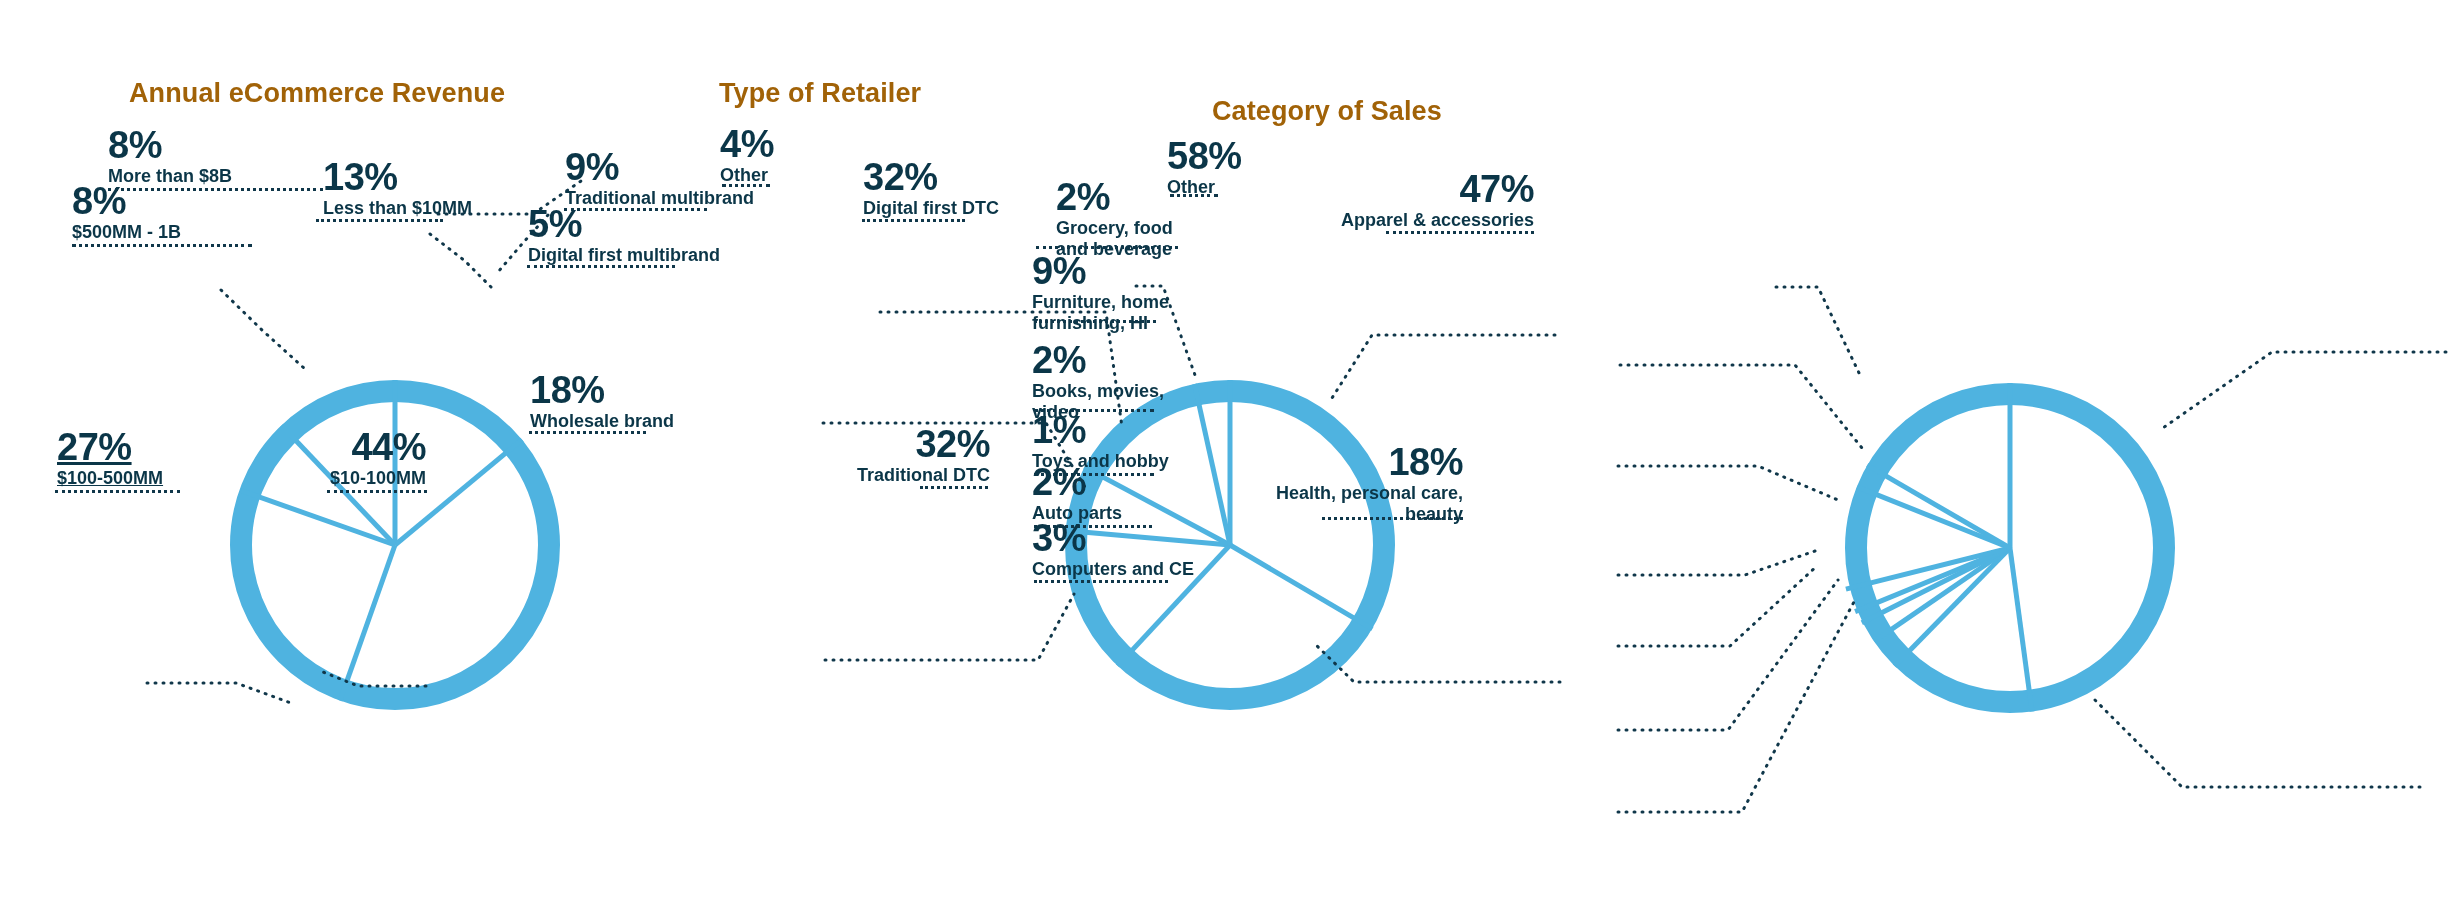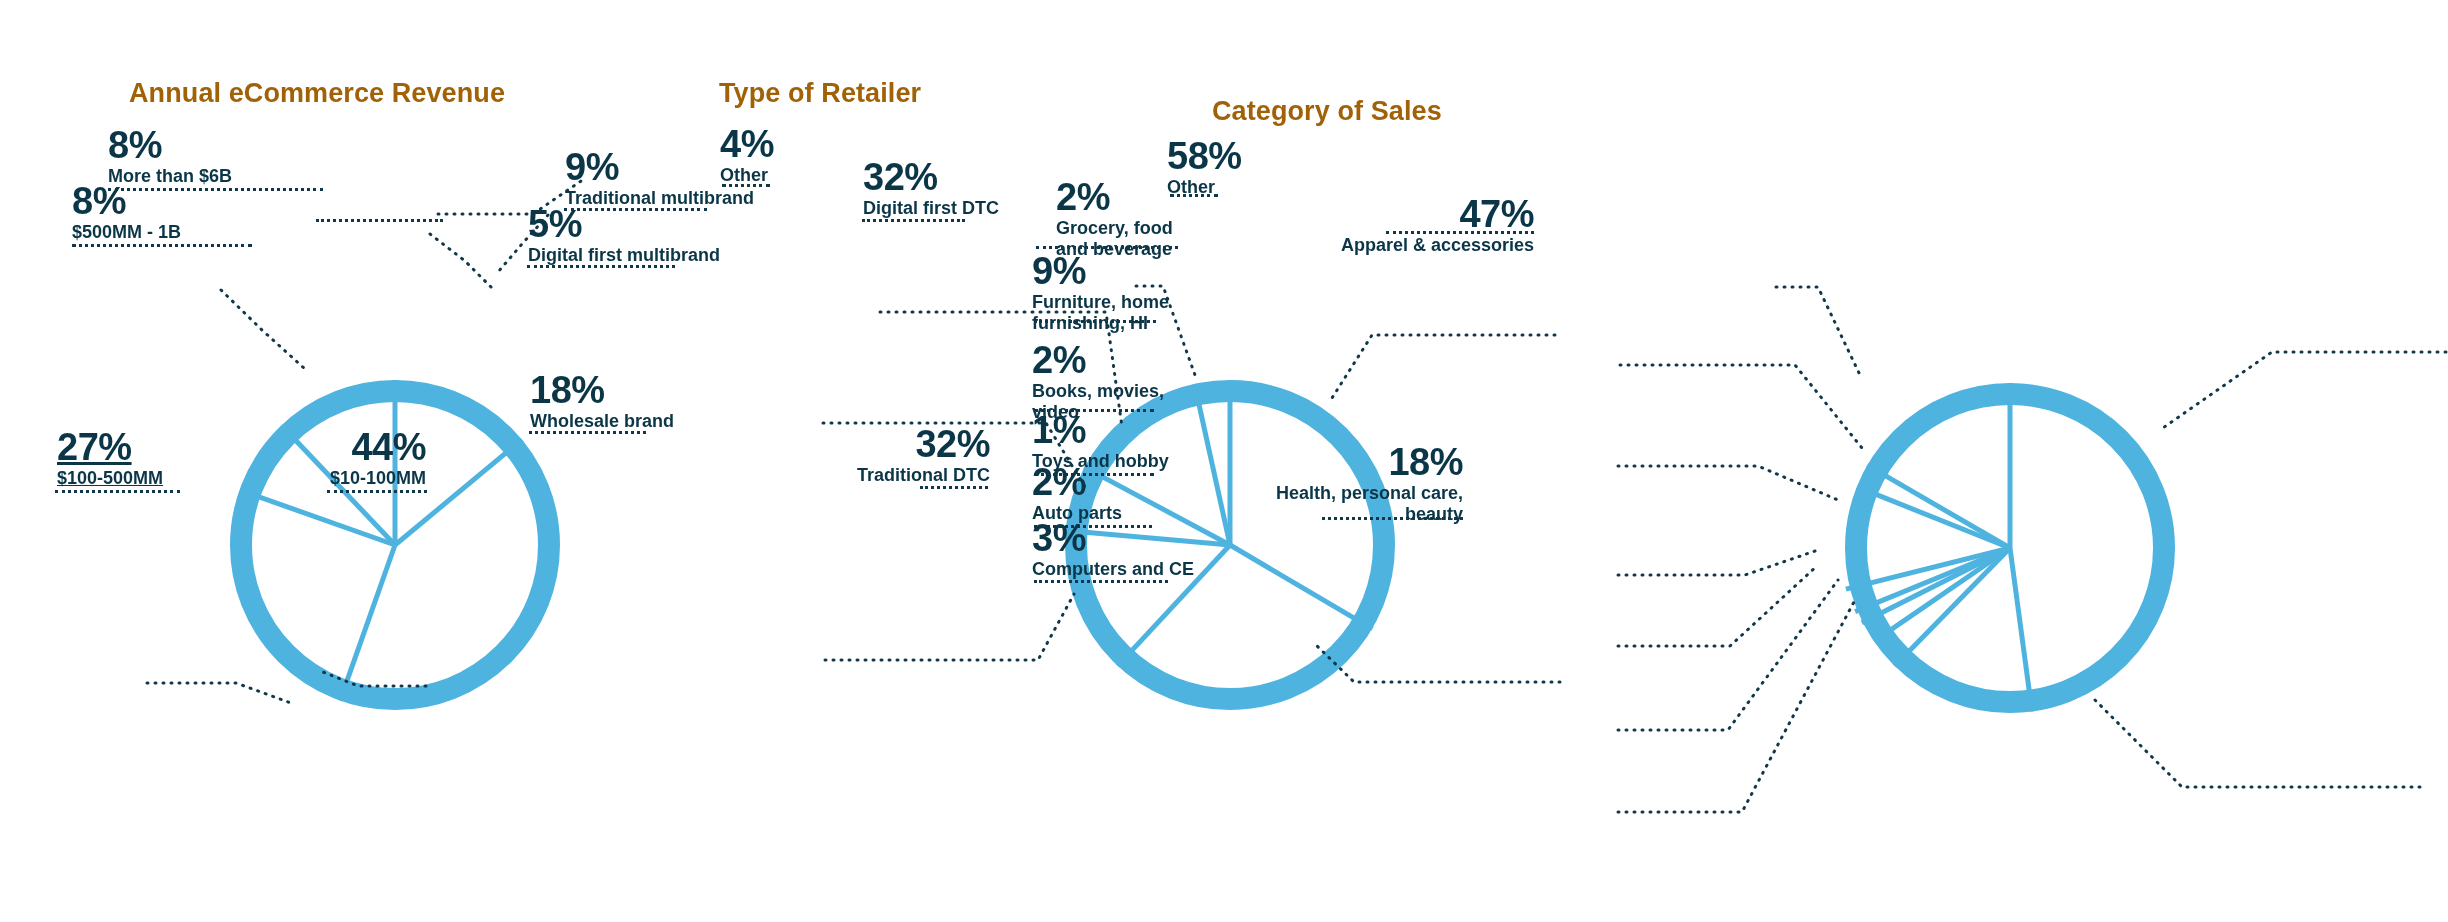--- a/index.html
+++ b/index.html
@@ -132,30 +132,34 @@
       <path d="M 2420 787 L 2182 787 L 2095 700"></path>
     </g>
   </svg>
 
   <div class="chart-title" style="left:129px;top:78px;width:500px;text-align:left;">Annual eCommerce Revenue</div>
   <div class="chart-title" style="left:719px;top:78px;width:500px;text-align:left;">Type of Retailer</div>
   <div class="chart-title" style="left:1212px;top:96px;width:500px;text-align:left;">Category of Sales</div>
 
   <div class="callout lalign" style="left:108px;top:126px;">
     <span class="pct">8%</span>
-    <span class="lbl">More than $6B</span>
+    <span class="lbl">More than $8B</span>
   </div>
   <div class="dash" style="left:108px;top:188px;width:215px;"></div>
 
   <div class="callout lalign" style="left:72px;top:182px;">
     <span class="pct">8%</span>
     <span class="lbl">$500MM - 1B</span>
   </div>
   <div class="dash" style="left:72px;top:244px;width:180px;"></div>
 
+  <div class="callout lalign" style="left:323px;top:158px;">
+    <span class="pct">13%</span>
+    <span class="lbl">Less than $10MM</span>
+  </div>
   <div class="dash" style="left:316px;top:219px;width:127px;"></div>
 
   <div class="callout lalign" style="left:57px;top:428px;text-decoration:underline;">
     <span class="pct">27%</span>
     <span class="lbl">$100-500MM</span>
   </div>
   <div class="dash" style="left:55px;top:490px;width:125px;"></div>
 
   <div class="callout ralign" style="left:286px;top:428px;width:140px;">
     <span class="pct">44%</span>
@@ -237,21 +241,21 @@
     <span class="lbl">Auto parts</span>
   </div>
   <div class="dash" style="left:1034px;top:525px;width:118px;"></div>
 
   <div class="callout lalign" style="left:1032px;top:519px;">
     <span class="pct">3%</span>
     <span class="lbl">Computers and CE</span>
   </div>
   <div class="dash" style="left:1034px;top:580px;width:134px;"></div>
 
-  <div class="callout ralign" style="left:1320px;top:170px;width:214px;margin-top:25px;">
+  <div class="callout ralign" style="left:1320px;top:170px;width:214px;">
     <span class="pct">47%</span>
     <span class="lbl">Apparel &amp; accessories</span>
   </div>
   <div class="dash" style="left:1386px;top:231px;width:148px;"></div>
 
   <div class="callout ralign" style="left:1260px;top:443px;width:203px;">
     <span class="pct">18%</span>
     <span class="lbl">Health, personal care,
 beauty</span>
   </div>

